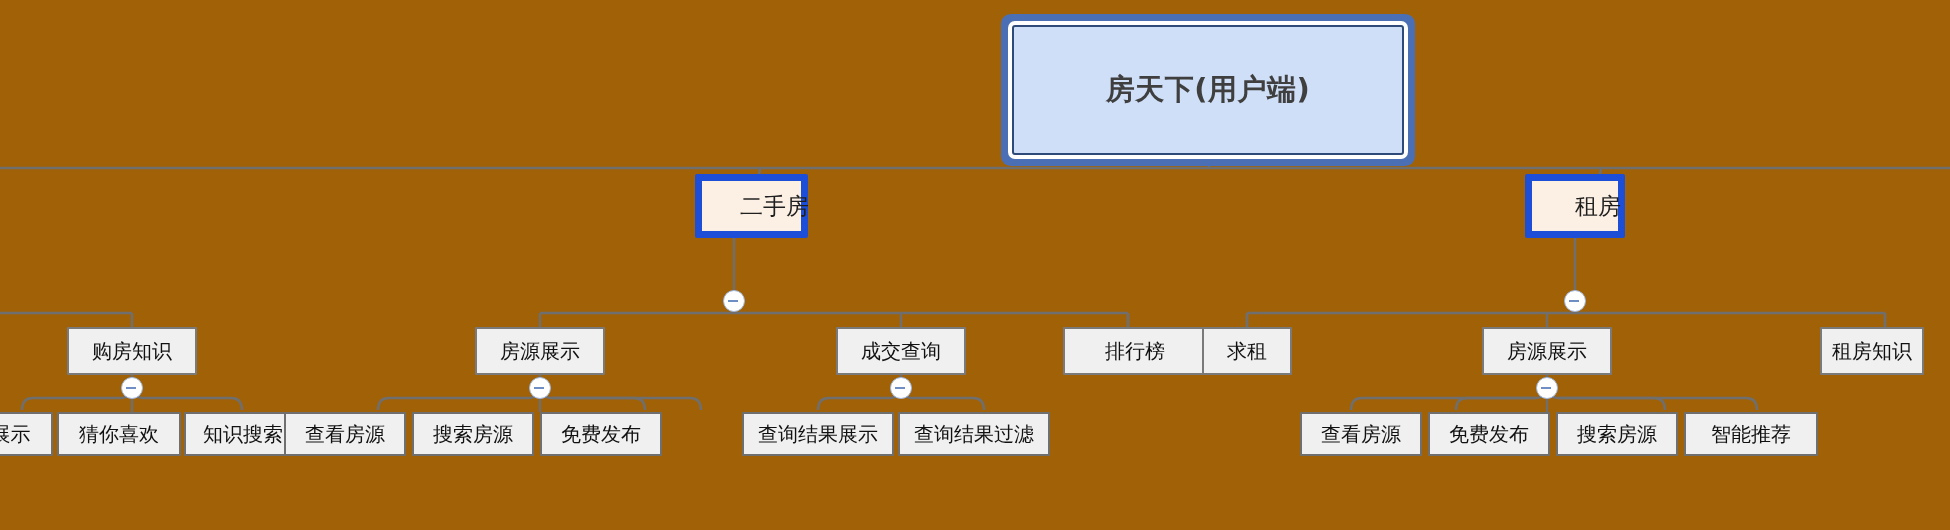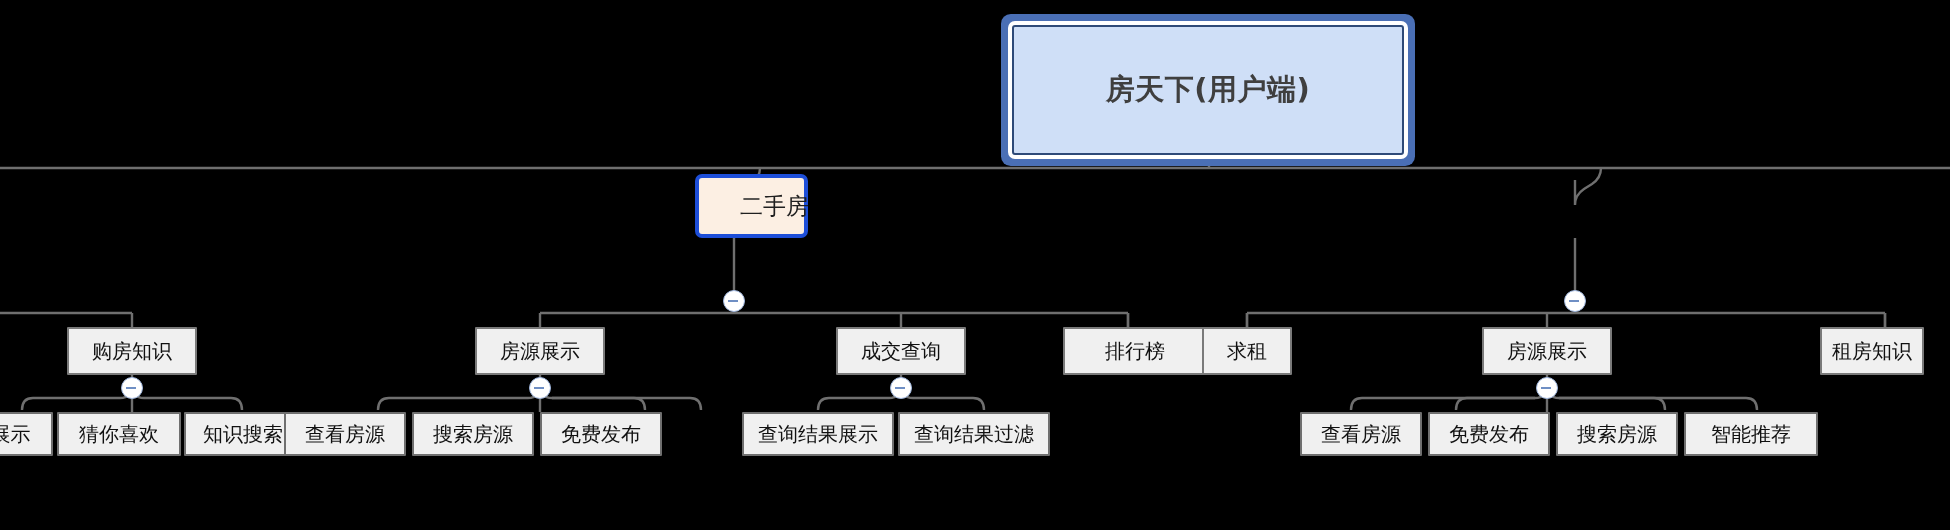--- a/index.html
+++ b/index.html
@@ -8,21 +8,21 @@
     padding: 0;
     background: #ffffff;
   }
   body {
     font-family: "DejaVu Sans", "Liberation Sans", sans-serif;
   }
   #canvas {
     position: relative;
     width: 1950px;
     height: 530px;
-    background: #000000;
+    background: #a16207;
     overflow: hidden;
   }
   #edges {
     position: absolute;
     left: 0;
     top: 0;
     width: 1950px;
     height: 530px;
     pointer-events: none;
   }
@@ -48,22 +48,22 @@
     font-size: 29px;
     font-weight: bold;
     color: #3f3f3f;
     box-shadow: 0 0 0 4px #ffffff, 0 0 0 11px #4a6fb5;
     letter-spacing: 0.5px;
   }
 
   
   .node.cat {
     background: #fcefe3;
-    border: 4px solid #1d4ed8;
-    border-radius: 7px;
+    border: 7px solid #1d4ed8;
+    border-radius: 2px;
     font-size: 23px;
     color: #1f1f1f;
     padding-left: 46px;
   }
 
   
   .node.item {
     background: #f0f0f0;
     border: 2px solid #7a7a7a;
     border-radius: 1px;
@@ -193,20 +193,23 @@
 
   <div class="node root" style="left:1012px; top:25px; width:392px; height:130px;">
     <span>房天下(用户端)</span>
   </div>
 
   <div class="node cat" style="left:695px; top:174px; width:113px; height:64px;">
     <span>二手房</span>
   </div>
   <div class="toggle" style="left:734px; top:301px;"></div>
 
+  <div class="node cat" style="left:1525px; top:174px; width:100px; height:64px;">
+    <span>租房</span>
+  </div>
   <div class="toggle" style="left:1575px; top:301px;"></div>
 
   <div class="node item" style="left:67px; top:327px; width:130px; height:48px;">
     <span>购房知识</span>
   </div>
   <div class="toggle" style="left:132px; top:388px;"></div>
 
   <div class="node item" style="left:475px; top:327px; width:130px; height:48px;">
     <span>房源展示</span>
   </div>

